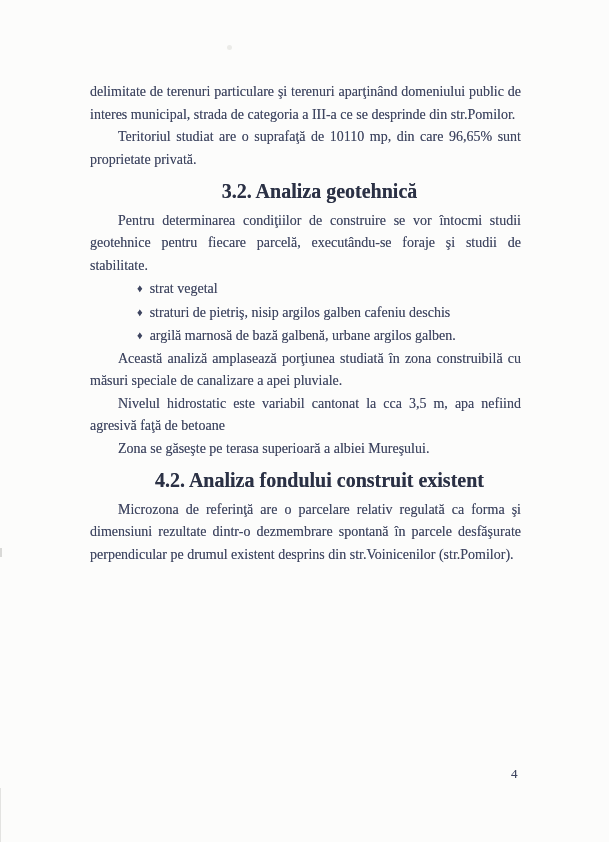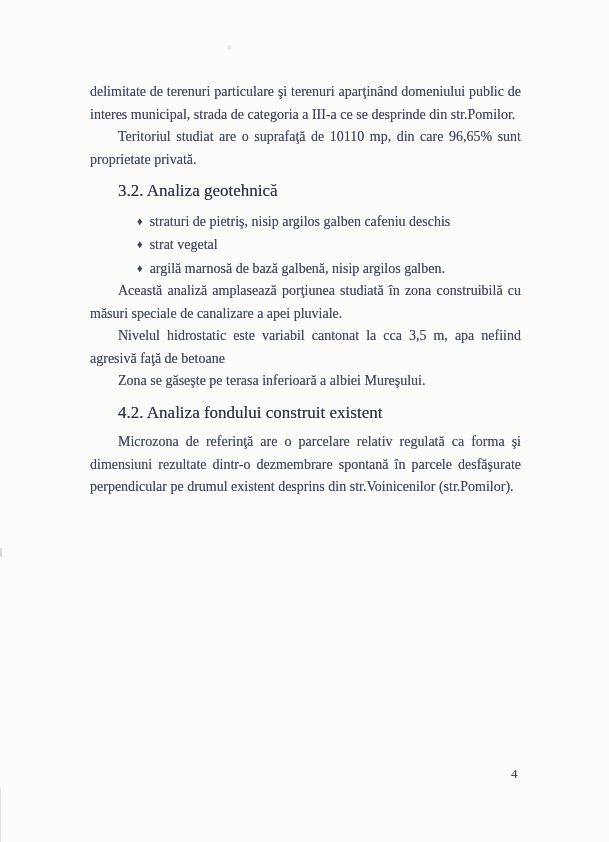--- a/index.html
+++ b/index.html
@@ -27,26 +27,26 @@
     text-shadow: 0 0 0.6px rgba(62, 69, 96, 0.55);
   }
   .content p {
     margin: 0;
     text-indent: 28px;
   }
   .content p.no-indent {
     text-indent: 0;
   }
   .content h2 {
-    font-size: 17px;
-    font-weight: normal;
+    font-size: 20px;
+    font-weight: bold;
     color: var(--heading-ink, #2b3145);
     margin: 9px 0 7px 28px;
     line-height: 22.5px;
-    text-align: left;
+    text-align: center;
     text-shadow: 0 0 0.6px rgba(43, 49, 69, 0.6);
   }
   .bullet-list {
     margin: 0;
     padding: 0;
   }
   .bullet-item {
     padding-left: 47px;
     text-align: left;
   }
@@ -100,36 +100,37 @@
   <div class="edge-mark-left"></div>
   <div class="edge-line-bottom-left"></div>
 
   <div class="content">
 
     <p class="no-indent">delimitate de terenuri particulare şi terenuri aparţinând domeniului public de interes municipal, strada de categoria a III-a ce se desprinde din str.Pomilor.</p>
     <p>Teritoriul studiat are o suprafaţă de 10110 mp, din care 96,65% sunt proprietate privată.</p>
 
     <h2>3.2. Analiza geotehnică</h2>
 
+    <p>Pentru determinarea condiţiilor de construire se vor întocmi studii geotehnice pentru fiecare parcelă, executându-se foraje şi studii de stabilitate.</p>
 
     <div class="bullet-list">
+      <div class="bullet-item">
+        <span class="bullet-marker">♦</span><span>strat vegetal</span>
+      </div>
       <div class="bullet-item">
         <span class="bullet-marker">♦</span><span>straturi de pietriş, nisip argilos galben cafeniu deschis</span>
       </div>
       <div class="bullet-item">
-        <span class="bullet-marker">♦</span><span>strat vegetal</span>
-      </div>
-      <div class="bullet-item">
-        <span class="bullet-marker">♦</span><span>argilă marnosă de bază galbenă, nisip argilos galben.</span>
+        <span class="bullet-marker">♦</span><span>argilă marnosă de bază galbenă, urbane argilos galben.</span>
       </div>
     </div>
 
     <p>Această analiză amplasează porţiunea studiată în zona construibilă cu măsuri speciale de canalizare a apei pluviale.</p>
     <p>Nivelul hidrostatic este variabil cantonat la cca 3,5 m, apa nefiind agresivă faţă de betoane</p>
-    <p>Zona se găseşte pe terasa inferioară a albiei Mureşului.</p>
+    <p>Zona se găseşte pe terasa superioară a albiei Mureşului.</p>
 
     <h2>4.2. Analiza fondului construit existent</h2>
 
     <p>Microzona de referinţă are o parcelare relativ regulată ca forma şi dimensiuni rezultate dintr-o dezmembrare spontană în parcele desfăşurate perpendicular pe drumul existent desprins din str.Voinicenilor (str.Pomilor).</p>
 
   </div>
 
   <div class="page-number">4</div>
 
 </div>

